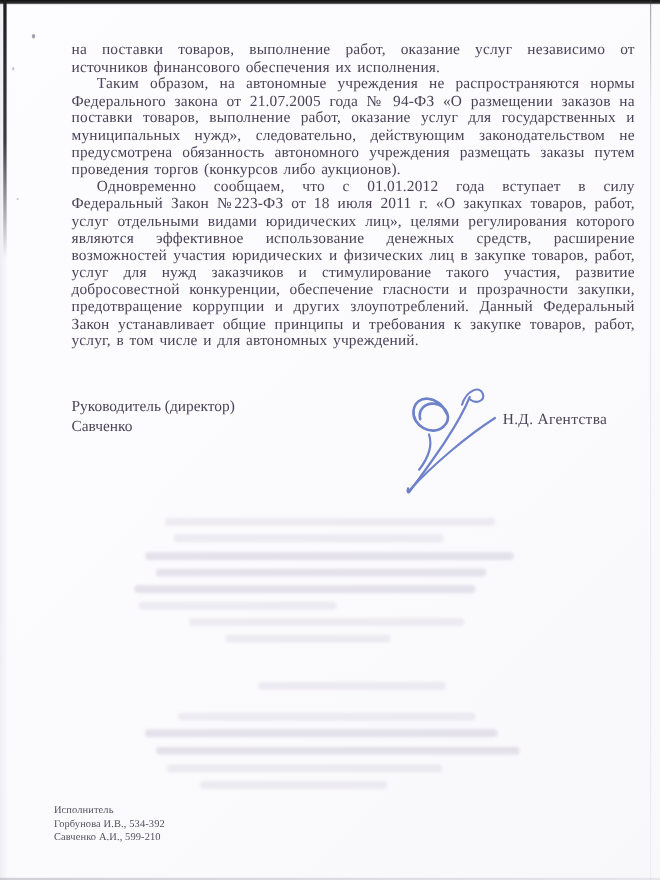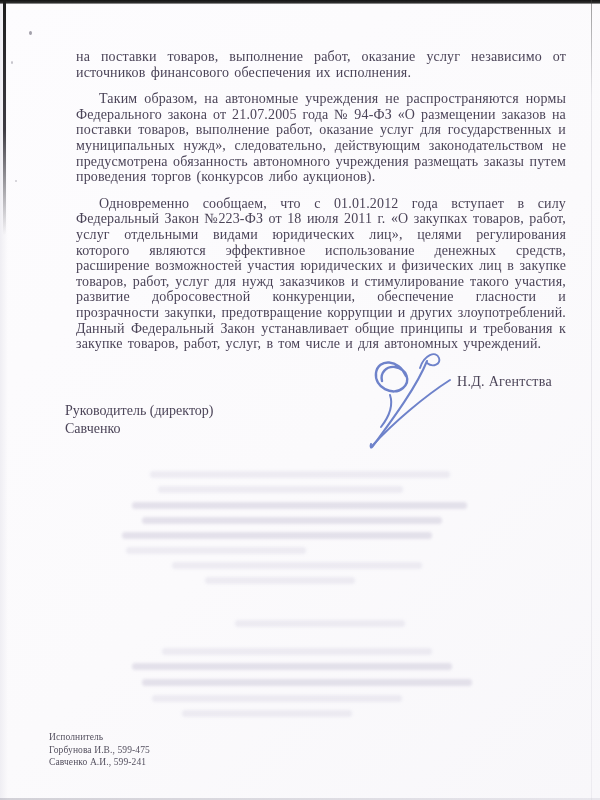--- a/index.html
+++ b/index.html
@@ -26,26 +26,26 @@
     background:linear-gradient(to right,rgba(160,158,170,.45),rgba(200,198,210,.35));}
   .speck{position:absolute;background:#5a5566;border-radius:50%;opacity:.55;}
 
   
   .body-text{
     position:absolute;left:65px;top:38px;width:512px;
     font-size:14px;line-height:15.6px;
     text-align:justify;text-justify:inter-word;
     letter-spacing:.15px;word-spacing:1.5px;
   }
-  .body-text p{margin:11px;}
+  .body-text p{margin:0;}
   .body-text p.indent{text-indent:23px;}
 
   
   .sig-block{position:absolute;left:65px;top:362px;width:512px;height:110px;font-size:14px;}
-  .sig-title{position:absolute;left:0;top:0;line-height:18px;margin-top:40px;}
+  .sig-title{position:absolute;left:0;top:0;line-height:18px;}
   .sig-name{position:absolute;left:392px;top:12px;letter-spacing:.3px;}
   .sig-svg{position:absolute;left:283px;top:-16px;}
 
   
   .smudge{position:absolute;height:7px;border-radius:3px;
     background:rgba(118,106,158,.10);filter:blur(1.6px);}
   .smudge.dk{background:rgba(110,98,152,.16);}
 
   
   .footer{position:absolute;left:49px;top:731px;font-size:9.5px;line-height:12.6px;
@@ -105,17 +105,17 @@
   <div class="smudge" style="left:205px;top:577px;width:150px;"></div>
   <div class="smudge" style="left:235px;top:620px;width:170px;"></div>
   <div class="smudge" style="left:162px;top:648px;width:270px;"></div>
   <div class="smudge dk" style="left:132px;top:663px;width:320px;"></div>
   <div class="smudge dk" style="left:142px;top:679px;width:330px;"></div>
   <div class="smudge" style="left:152px;top:695px;width:250px;"></div>
   <div class="smudge" style="left:182px;top:710px;width:170px;"></div>
 
   <div class="footer">
     <div>Исполнитель</div>
-    <div>Горбунова И.В., 599-475</div>
-    <div>Савченко А.И., 599-241</div>
+    <div>Горбунова И.В., 534-392</div>
+    <div>Савченко А.И., 599-210</div>
   </div>
 
 </div>
 
 </body></html>

